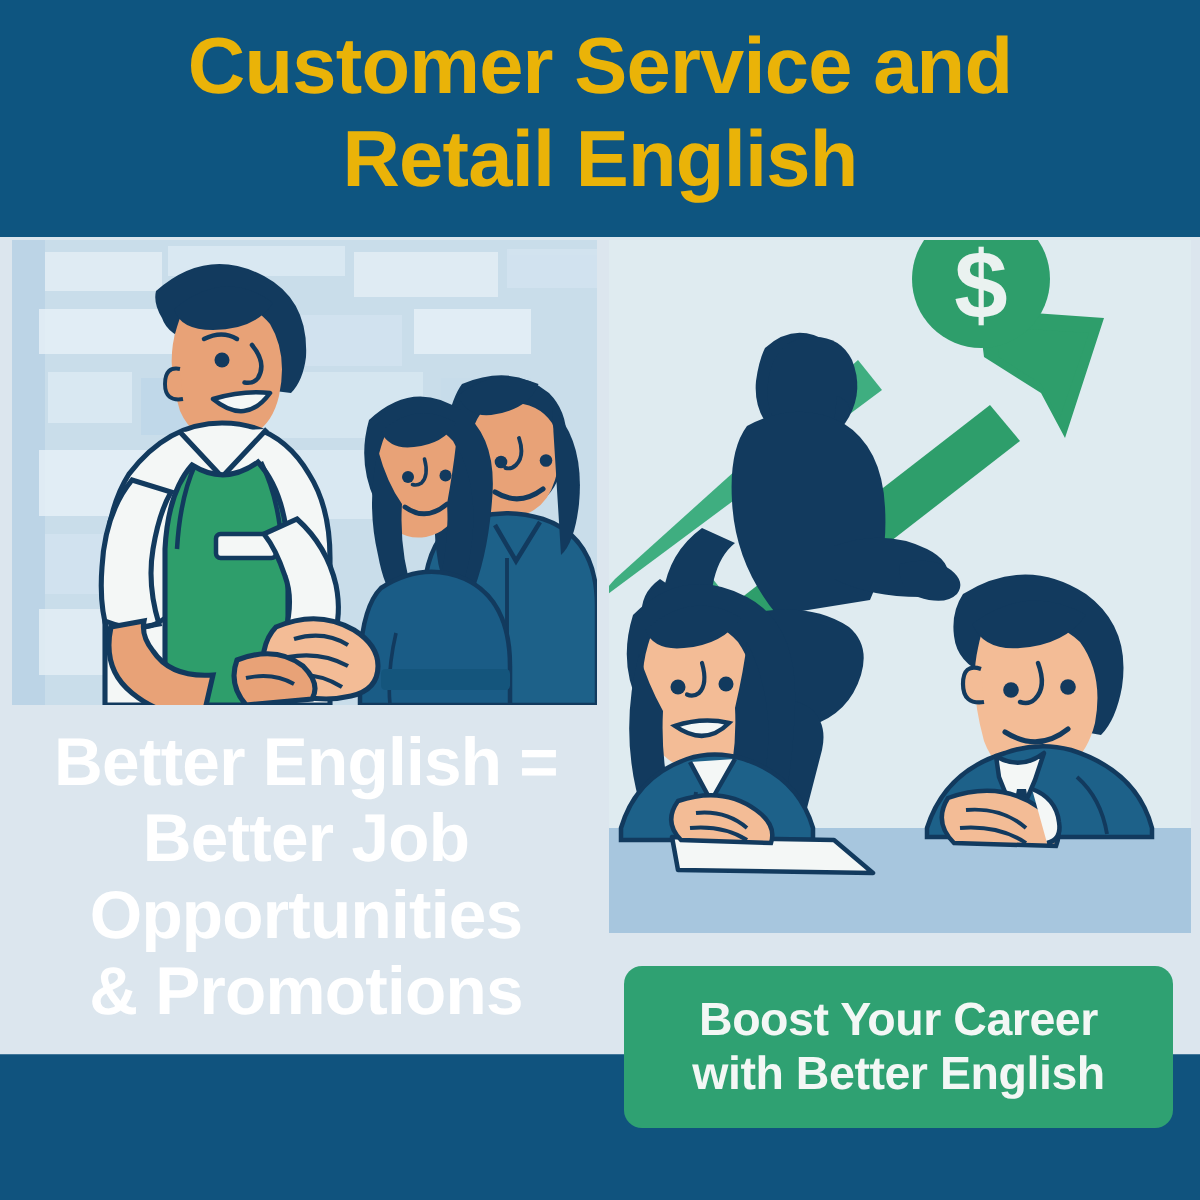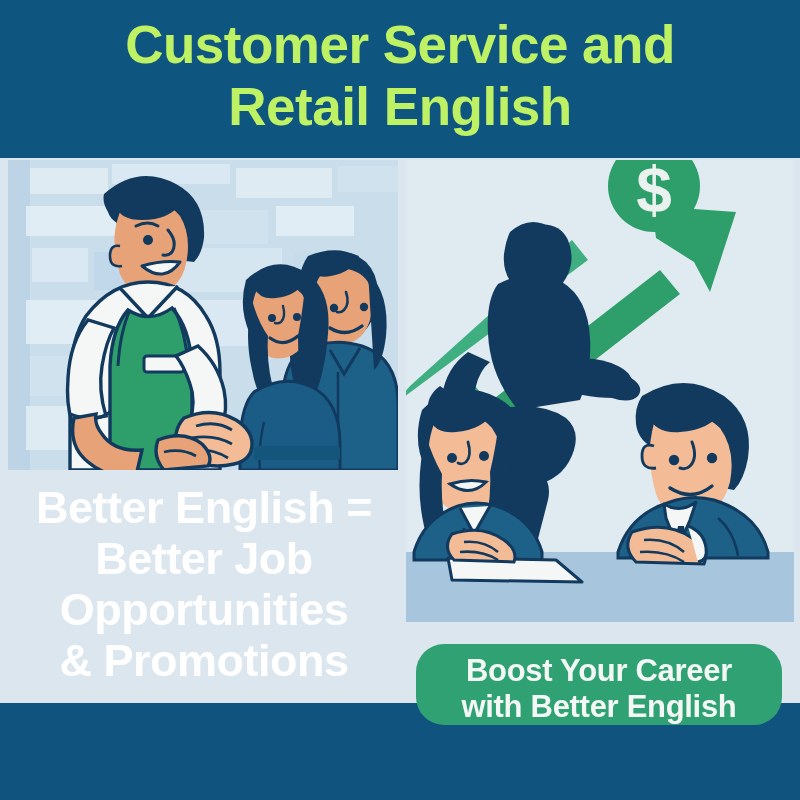--- a/index.html
+++ b/index.html
@@ -25,21 +25,21 @@
     left: 0; top: 0;
     width: 800px; height: 158px;
     background: #0E5580;
     z-index: 5;
   }
   .header-title {
     position: absolute;
     left: 0; top: 14px;
     width: 800px;
     text-align: center;
-    color: #bef264;
+    color: #eab308;
     font-family: "Liberation Sans", sans-serif;
     font-weight: bold;
     font-size: 53px;
     line-height: 62px;
     letter-spacing: -0.5px;
     white-space: pre-line;
   }
 
   
   .body-bg {
@@ -89,25 +89,25 @@
     line-height: 51px;
     letter-spacing: -0.5px;
     white-space: pre-line;
     z-index: 6;
   }
 
   
   .cta-badge {
     position: absolute;
     left: 416px; top: 644px;
-    width: 366px; height: 81px;
+    width: 366px; height: 108px;
     background: #2FA172;
-    border-radius: 28px;
+    border-radius: 12px;
     display: flex;
-    align-items: flex-end;
+    align-items: center;
     justify-content: center;
     z-index: 6;
   }
   .cta-text {
     color: #F3F7F5;
     font-family: "Liberation Sans", sans-serif;
     font-weight: bold;
     font-size: 31px;
     line-height: 36px;
     text-align: center;

